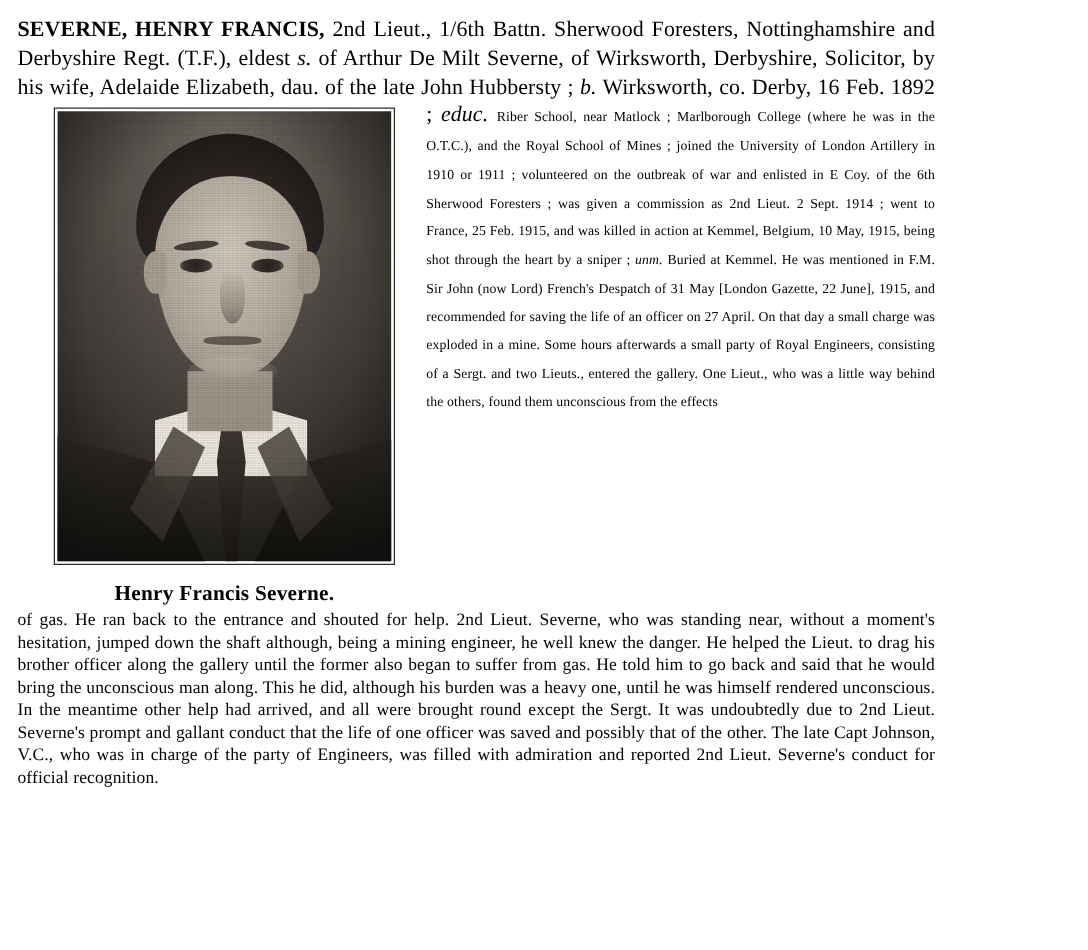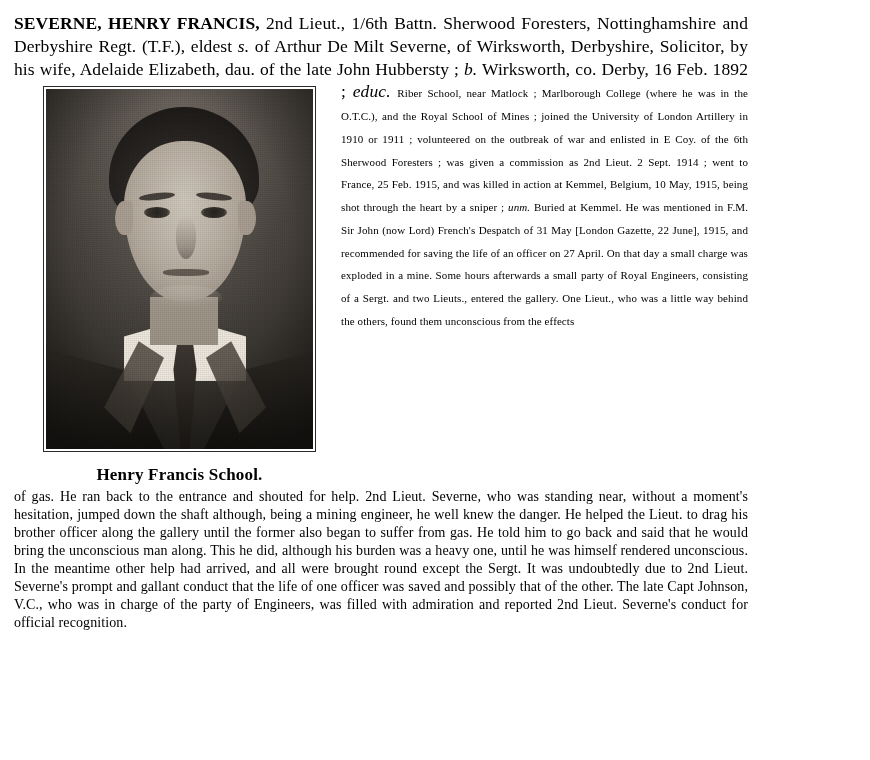--- a/index.html
+++ b/index.html
@@ -209,21 +209,21 @@
           <div class="ph-brow-r"></div>
           <div class="ph-eye-l"></div>
           <div class="ph-eye-r"></div>
           <div class="ph-nose"></div>
           <div class="ph-mouth"></div>
           <div class="ph-chin"></div>
           <div class="ph-vign"></div>
           <div class="ph-grain"></div>
         </div>
       </div>
-      <div class="caption">Henry Francis School.</div>
+      <div class="caption">Henry Francis Severne.</div>
     </div>
 
     <span class="body-text"> Riber School, near Matlock ; Marlborough College (where he was in the O.T.C.), and the Royal School of Mines ; joined the University of London Artillery in 1910 or 1911 ; volunteered on the outbreak of war and enlisted in E Coy. of the 6th Sherwood Foresters ; was given a commission as 2nd Lieut. 2 Sept. 1914 ; went to France, 25 Feb. 1915, and was killed in action at Kemmel, Belgium, 10 May, 1915, being shot through the heart by a sniper ; </span><span class="ital body-text">unm.</span><span class="body-text"> Buried at Kemmel. He was mentioned in F.M. Sir John (now Lord) French's Despatch of 31 May [London Gazette, 22 June], 1915, and recommended for saving the life of an officer on 27 April. On that day a small charge was exploded in a mine. Some hours afterwards a small party of Royal Engineers, consisting of a Sergt. and two Lieuts., entered the gallery. One Lieut., who was a little way behind the others, found them unconscious from the effects</span>
   </div>
 
   <div class="tail-text">of gas. He ran back to the entrance and shouted for help. 2nd Lieut. Severne, who was standing near, without a moment's hesitation, jumped down the shaft although, being a mining engineer, he well knew the danger. He helped the Lieut. to drag his brother officer along the gallery until the former also began to suffer from gas. He told him to go back and said that he would bring the unconscious man along. This he did, although his burden was a heavy one, until he was himself rendered unconscious. In the meantime other help had arrived, and all were brought round except the Sergt. It was undoubtedly due to 2nd Lieut. Severne's prompt and gallant conduct that the life of one officer was saved and possibly that of the other. The late Capt Johnson, V.C., who was in charge of the party of Engineers, was filled with admiration and reported 2nd Lieut. Severne's conduct for official recognition.</div>
 
 </div>
 
 </body></html>

